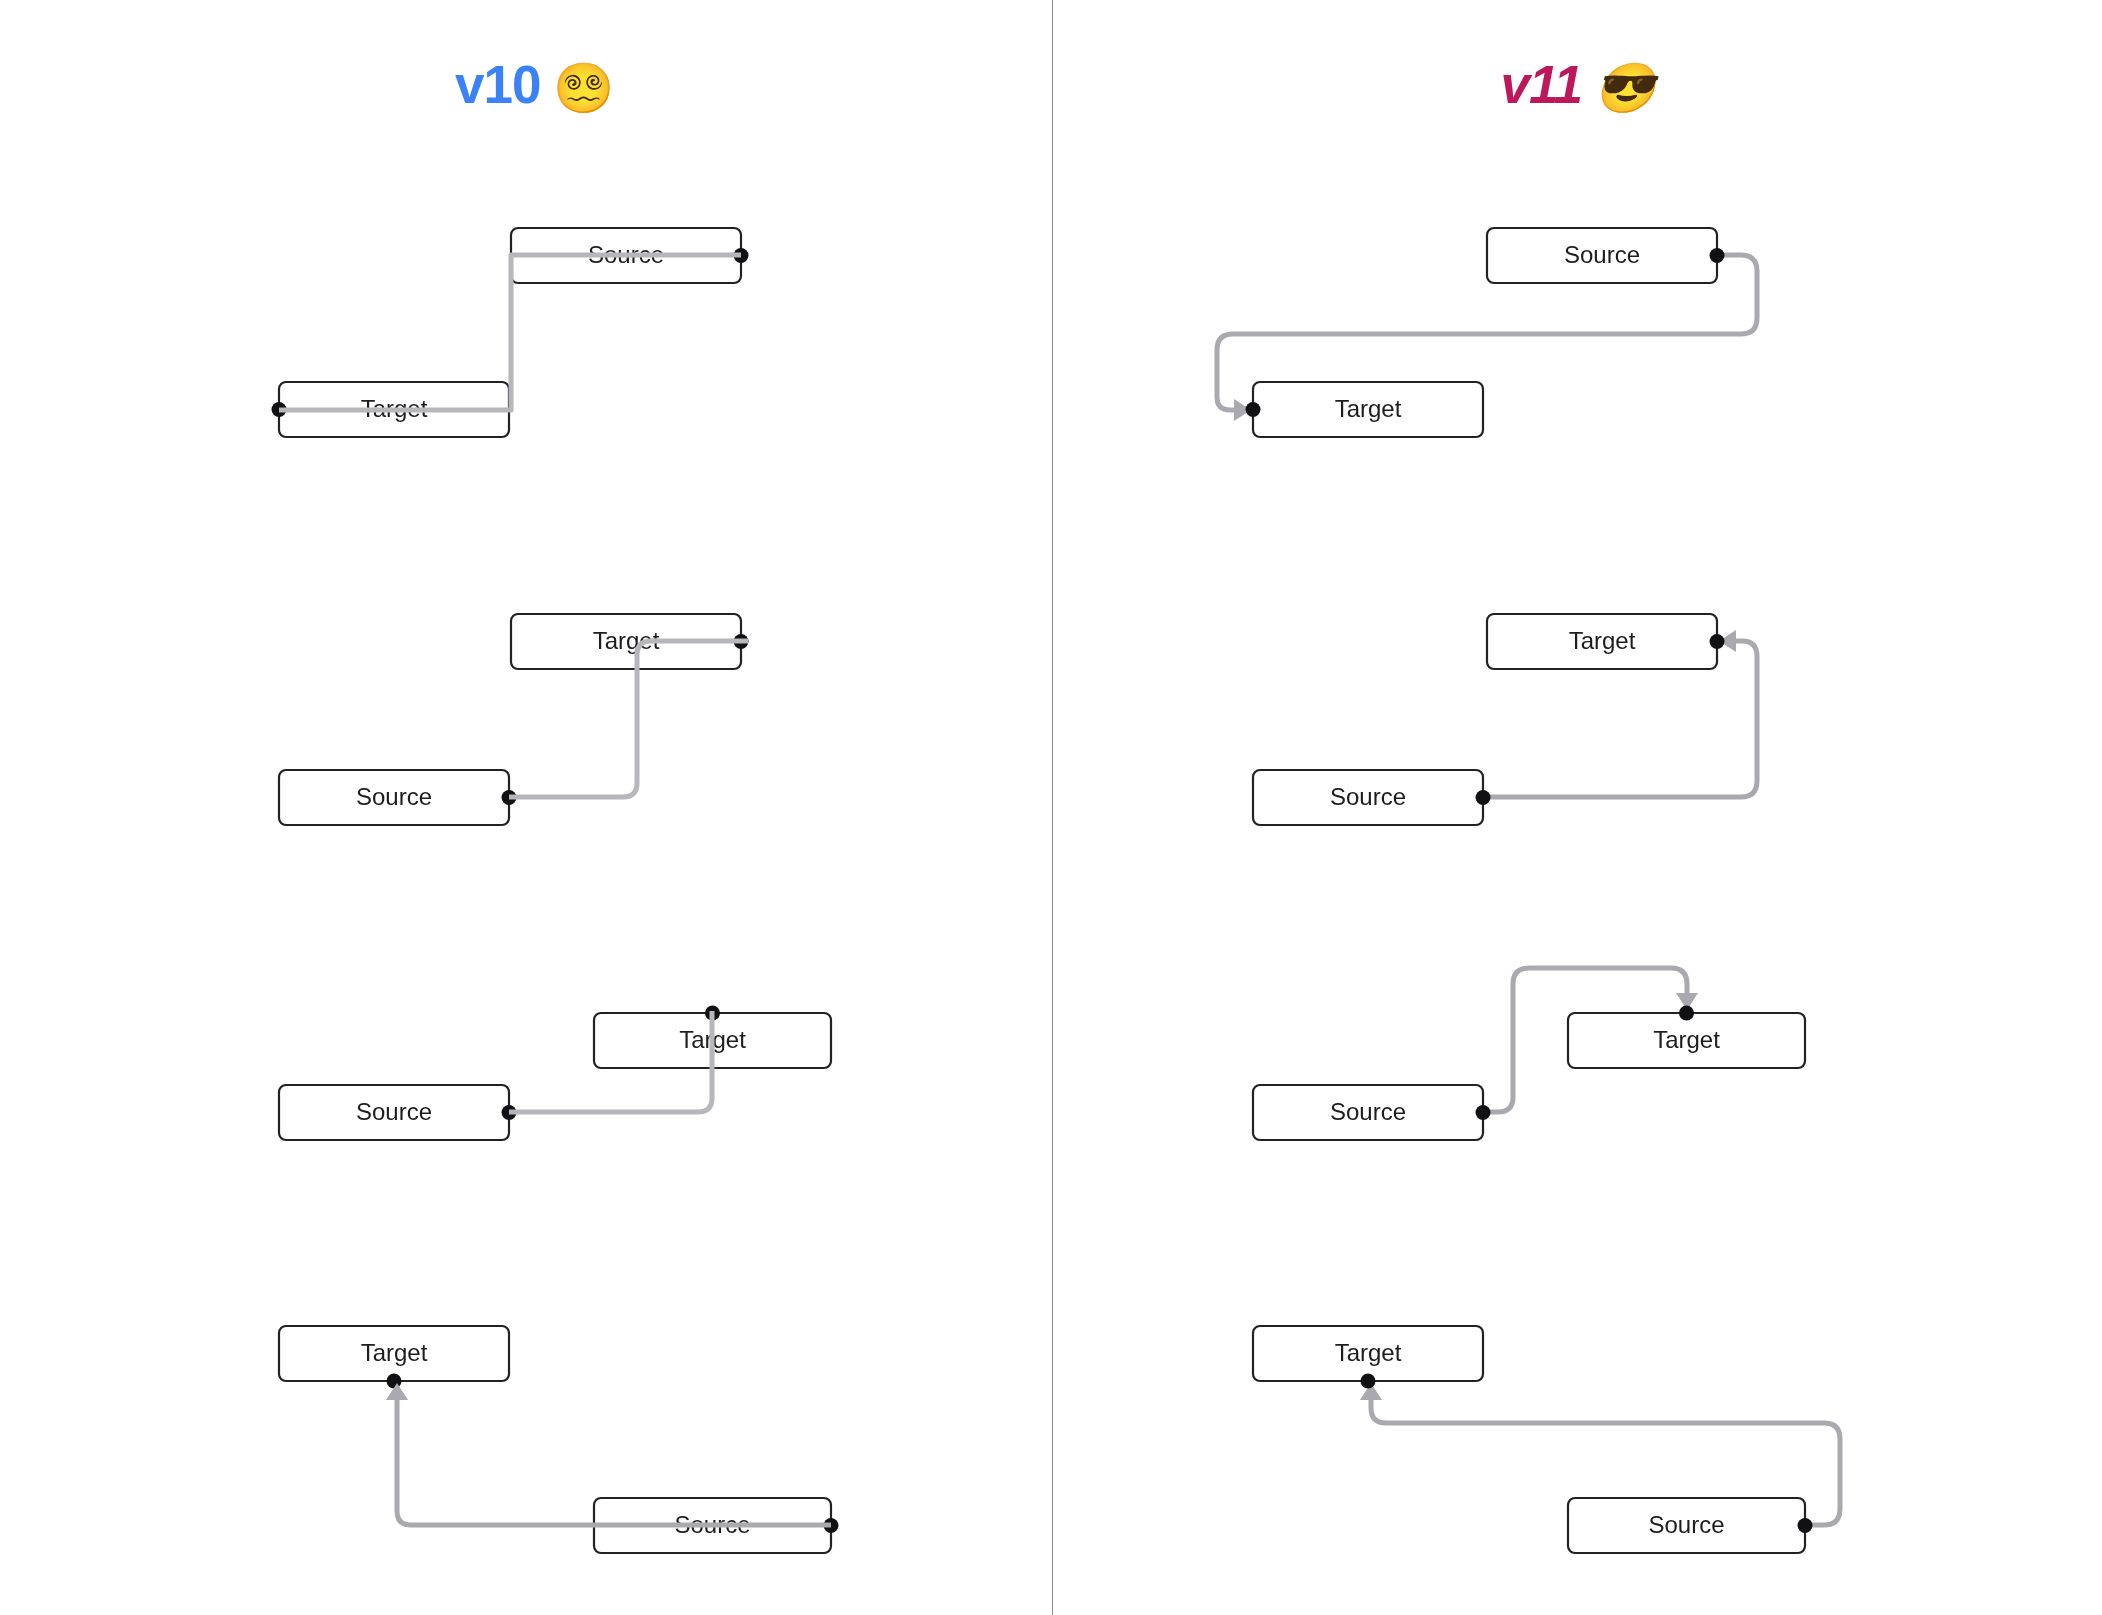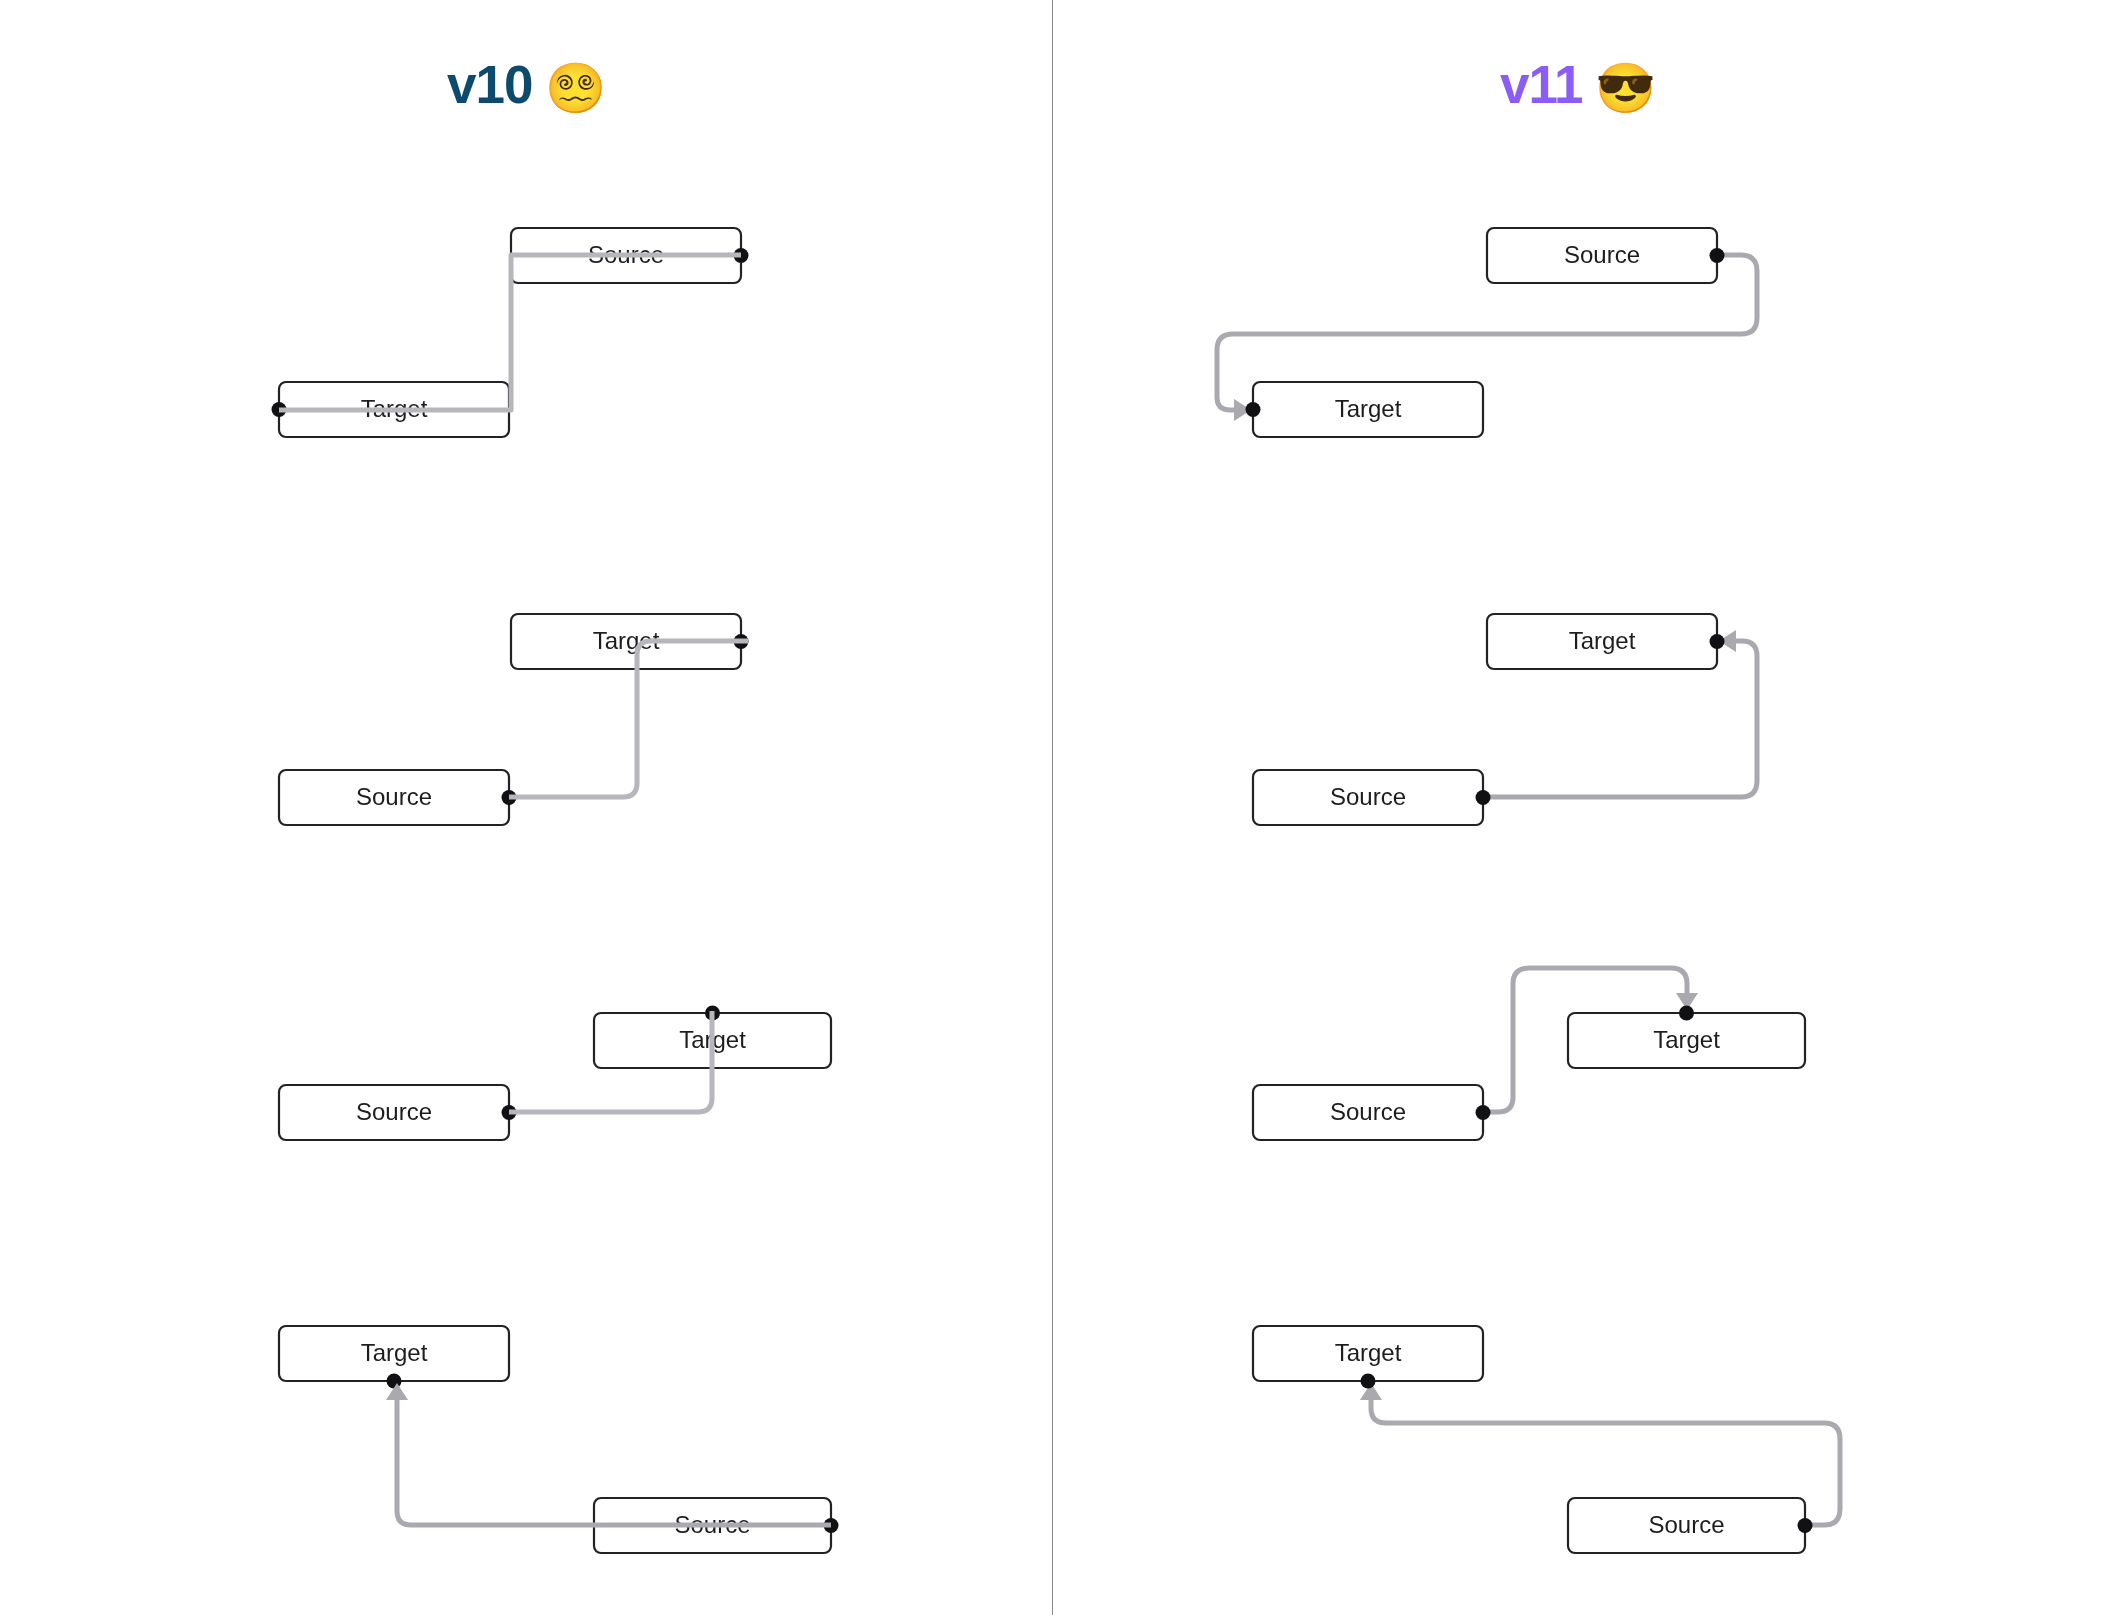--- a/index.html
+++ b/index.html
@@ -85,21 +85,21 @@
   .arrow-head {
     fill: #a9a9af;
   }
 </style>
 </head>
 <body>
 
 <div id="page" style="width: 2102px; height: 1615px; background: rgb(255, 255, 255);">
   <div class="divider" style="left: 1052px; background: rgb(138, 138, 142);"></div>
   <div class="panel" style="left: 0px; width: 1052px;">
-    <div class="panel-title" style="color: #0c4a6e;"><span>v10</span><span class="emoji"> 😵‍💫</span></div>
+    <div class="panel-title" style="color: #3b82f6; margin-left: 8px;"><span>v10</span><span class="emoji"> 😵‍💫</span></div>
     <div class="stage">
         <svg class="diagram" width="1052" height="1615" viewBox="0 0 1052 1615">
           <g>
             <g>
               <g>
                 <rect class="node-rect" x="511" y="228" width="230" height="55" rx="7" ry="7" fill="none" stroke="#222226"></rect>
                 <text class="node-label" x="626" y="256.5" fill="#1d1d20">Source</text>
                 <circle class="handle-dot" cx="741" cy="255.5" r="7.5" fill="#111114"></circle>
               </g>
               <g>
@@ -161,21 +161,21 @@
             </g>
             <g>
               <path class="edge-path strong" d="M 831 1525 L 411 1525 Q 397 1525 397 1511 L 397 1393" stroke="#a9a9af"></path>
               <polygon class="arrow-head" points="397,1383 386,1400 408,1400" fill="#a9a9af"></polygon>
             </g>
           </g>
         </svg>
       </div>
   </div>
   <div class="panel" style="left: 1053px; width: 1049px;">
-    <div class="panel-title" style="color: #8b5cf6;"><span>v11</span><span class="emoji"> 😎</span></div>
+    <div class="panel-title" style="color: #be185d; font-style: italic;"><span>v11</span><span class="emoji"> 😎</span></div>
     <div class="stage">
         <svg class="diagram" width="1049" height="1615" viewBox="1053 0 1049 1615">
           <g>
             <g>
               <path class="edge-path strong" d="M 1717 255 L 1741 255 Q 1757 255 1757 271 L 1757 318 Q 1757 334 1741 334 L 1233 334 Q 1217 334 1217 350 L 1217 397 Q 1217 410 1230 410 L 1243 410" stroke="#a9a9af"></path>
               <polygon class="arrow-head" points="1251,410 1234,399 1234,421" fill="#a9a9af"></polygon>
             </g>
             <g>
               <g>
                 <rect class="node-rect" x="1487" y="228" width="230" height="55" rx="7" ry="7" fill="#ffffff" stroke="#222226"></rect>

